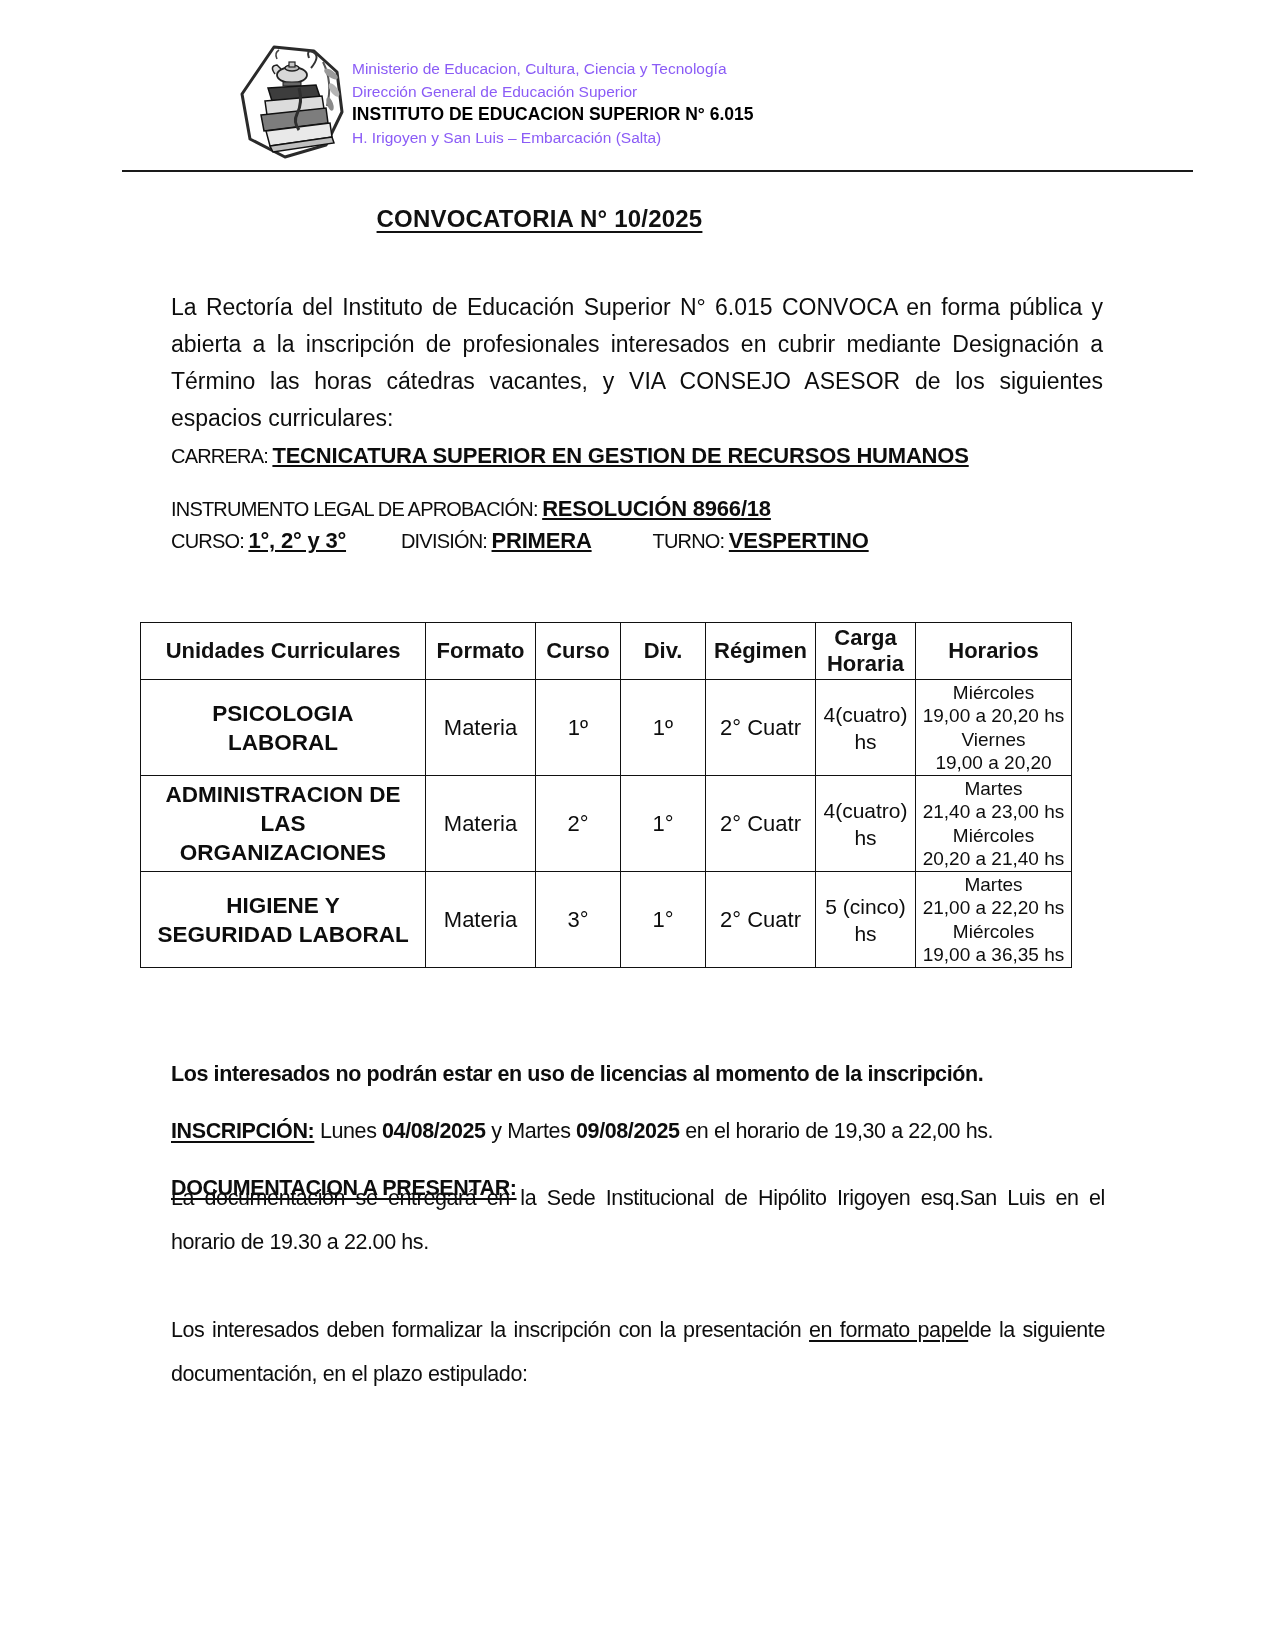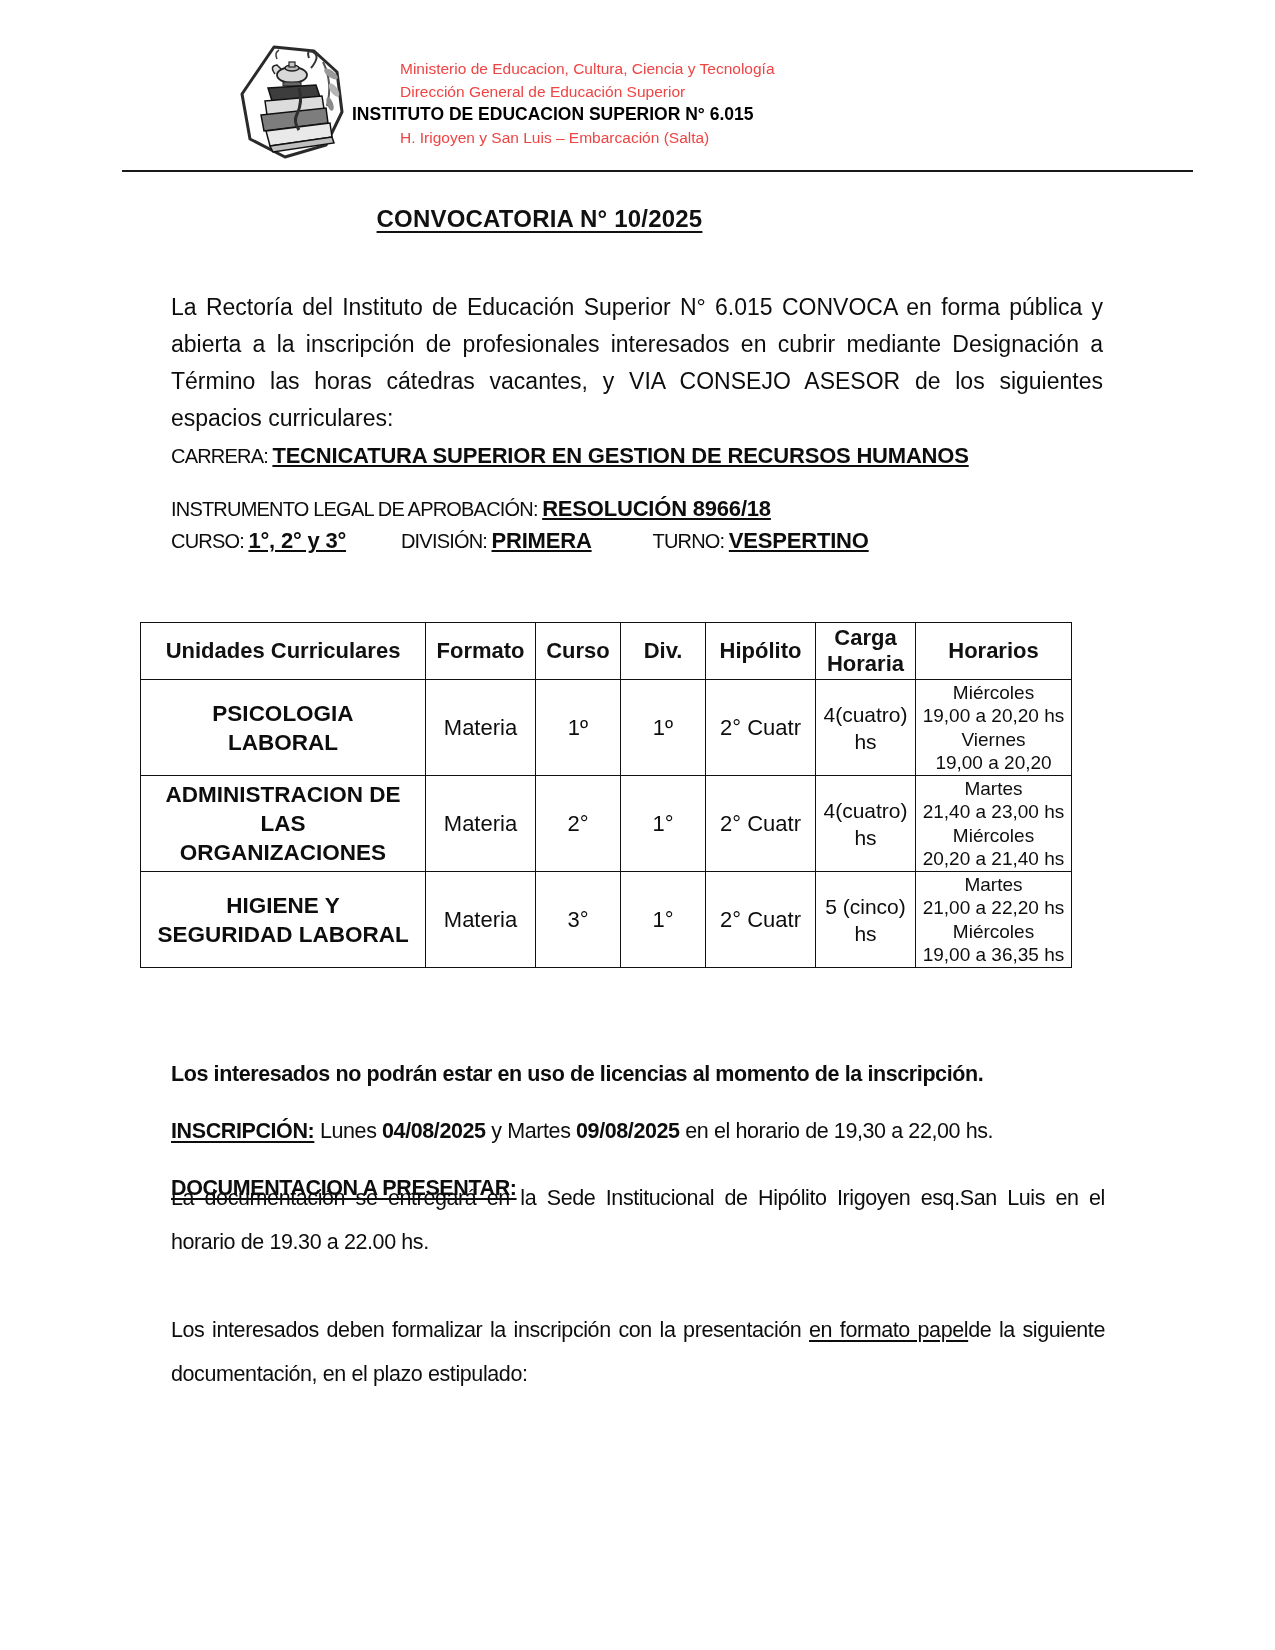--- a/index.html
+++ b/index.html
@@ -5,21 +5,21 @@
   html,body { margin:0; padding:0; background:#e8e8e8; }
   .page {
     position:relative; width:1275px; height:1650px; margin:0 auto;
     background:#ffffff; color:#111;
     font-family:"Liberation Sans", sans-serif;
     overflow:hidden;
   }
   
   .logo { position:absolute; left:237px; top:44px; width:110px; height:116px; }
   .hdr-text { position:absolute; left:352px; top:57px; }
-  .hdr-line  { font-size:15.5px; line-height:23px; color:#ef4444;margin-left:48px; }
+  .hdr-line  { font-size:15.5px; line-height:23px; color:#8b5cf6; }
   .hdr-inst  { font-size:17.5px; line-height:23px; font-weight:bold; color:#000; }
   .rule { position:absolute; left:122px; top:170px; width:1071px; height:2px; background:#1a1a1a; }
 
   
   .title { position:absolute; left:0; top:205px; width:1079px; text-align:center;
            font-size:24px; font-weight:bold; letter-spacing:0.2px; }
   .title .u { text-decoration:underline; text-underline-offset:4px; }
 
   
   .intro { position:absolute; left:171px; top:289px; width:932px; margin:0;
@@ -137,21 +137,21 @@
         <col style="width:110px">
         <col style="width:100px">
       <col style="width:156px">
     </colgroup>
     <thead>
       <tr>
         <th>Unidades Curriculares</th>
         <th>Formato</th>
         <th>Curso</th>
         <th>Div.</th>
-        <th>Hipólito</th>
+        <th>Régimen</th>
         <th>Carga Horaria</th>
         <th>Horarios</th>
       </tr>
     </thead>
     <tbody>
       <tr>
         <td class="unit">PSICOLOGIA LABORAL</td>
         <td>Materia</td>
         <td>1º</td>
         <td>1º</td>

